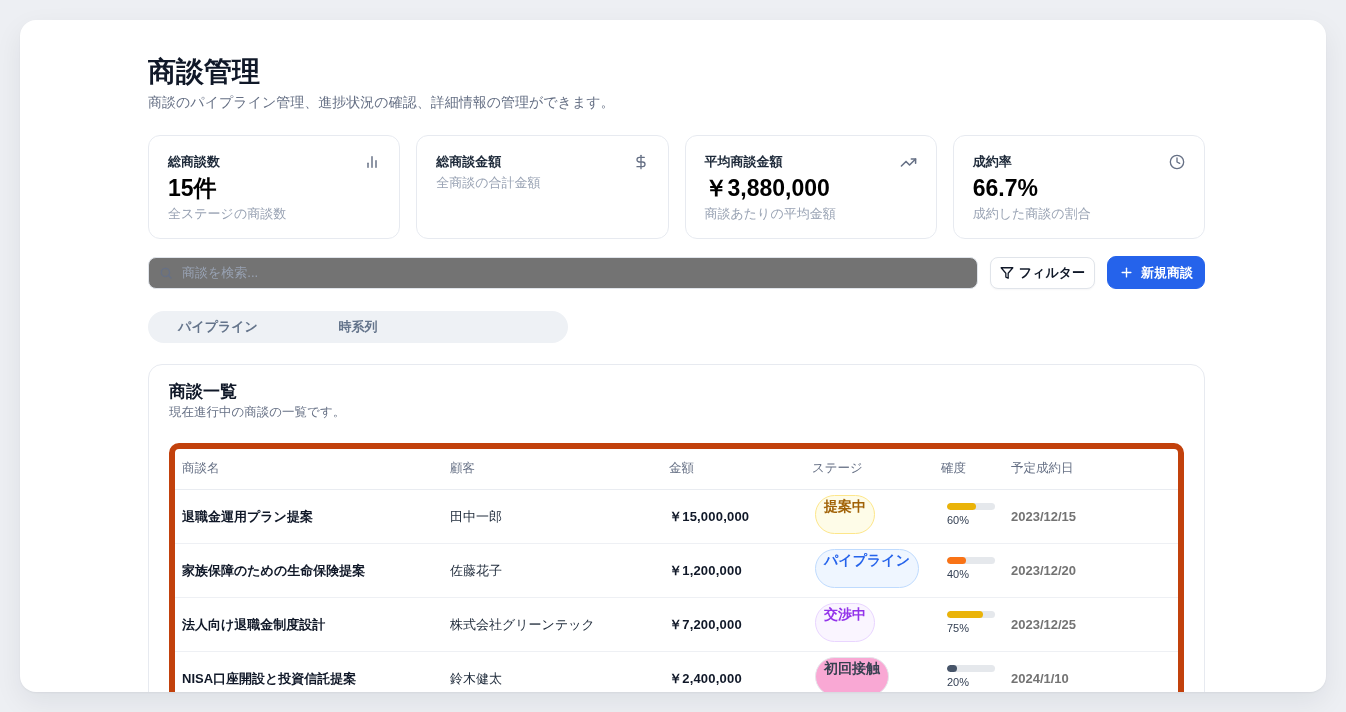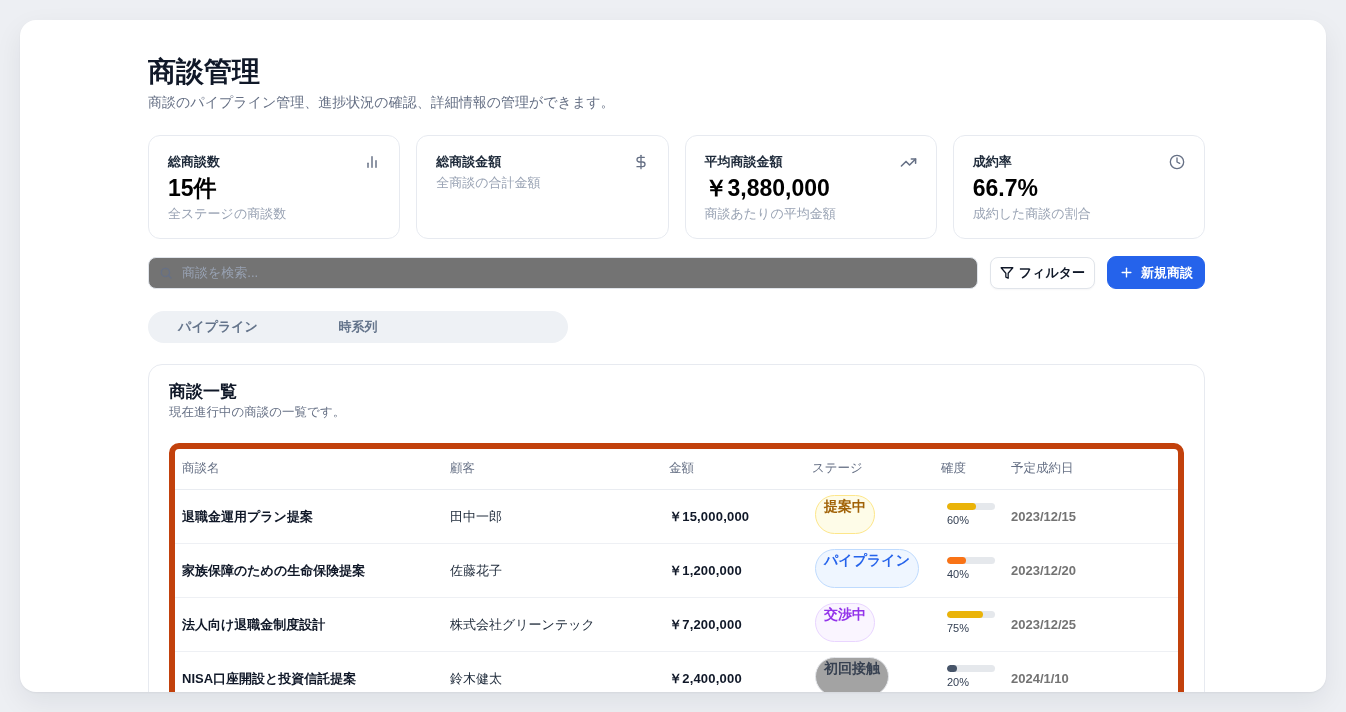--- a/index.html
+++ b/index.html
@@ -244,21 +244,21 @@
         <span class="prob-label">75%</span>
       </div>
     </td>
     <td><span class="cell-date">2023/12/25</span></td>
   </tr>
 
   <tr>
     <td><span class="cell-name">NISA口座開設と投資信託提案</span></td>
     <td><span class="cell-customer">鈴木健太</span></td>
     <td><span class="cell-amount">￥2,400,000</span></td>
-    <td><span class="badge" style="background: #a3a3a3; border-color: rgb(229, 231, 235); color: rgb(55, 65, 81);">初回接触</span></td>
+    <td><span class="badge" style="background: #f9a8d4; border-color: rgb(229, 231, 235); color: rgb(55, 65, 81);">初回接触</span></td>
     <td>
       <div class="prob">
         <div class="prob-track">
           <div class="prob-fill" style="width: 20%; background: rgb(71, 85, 105);"></div>
         </div>
         <span class="prob-label">20%</span>
       </div>
     </td>
     <td><span class="cell-date">2024/1/10</span></td>
   </tr>

